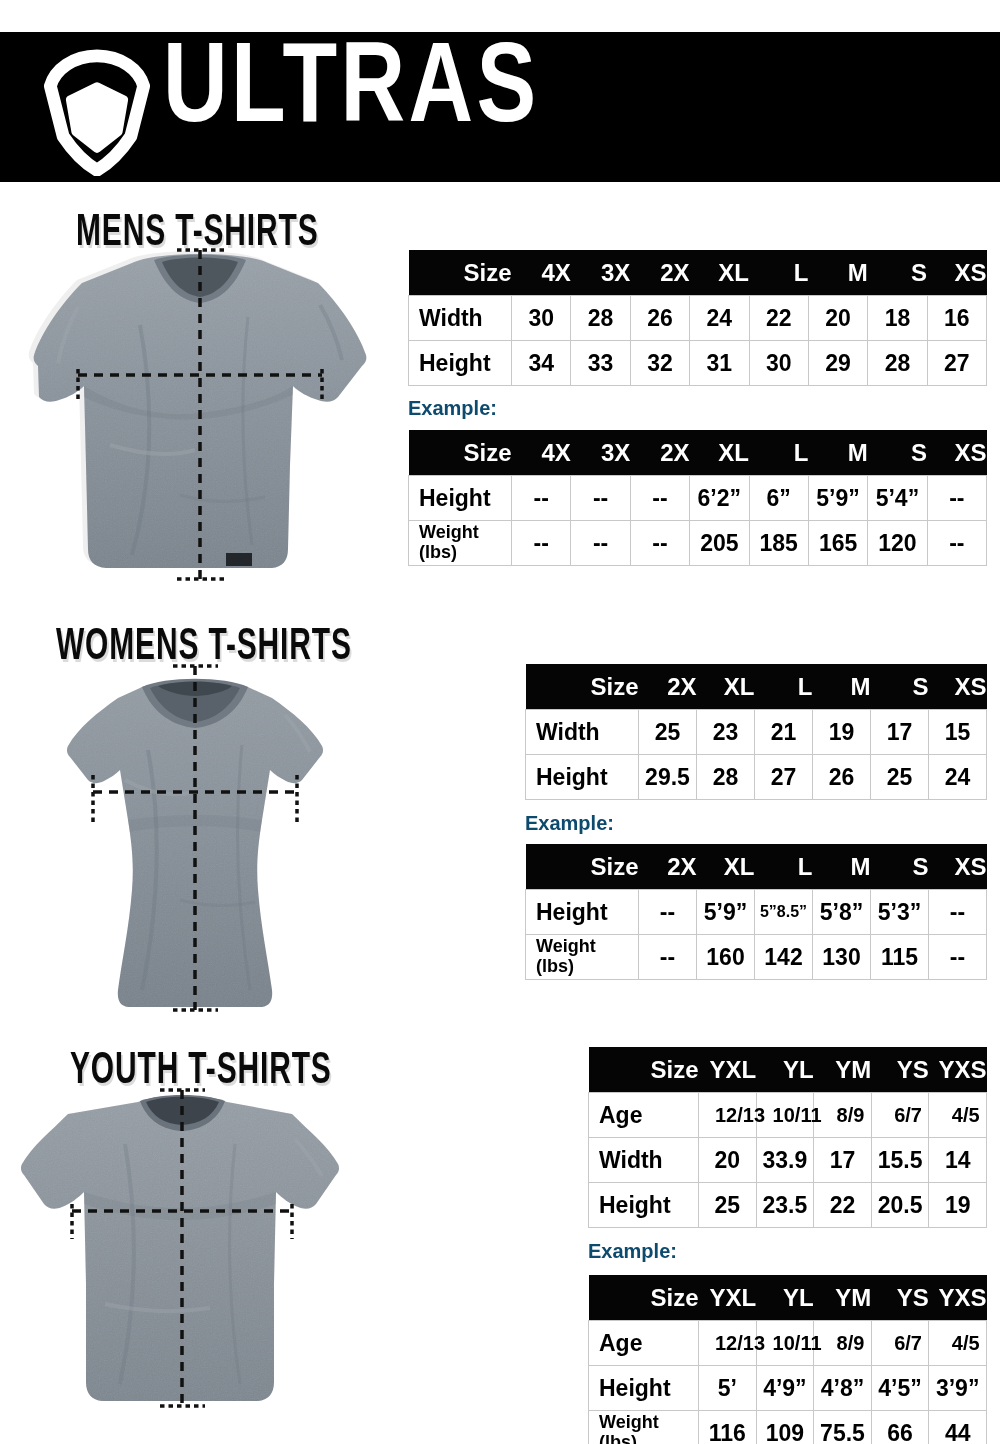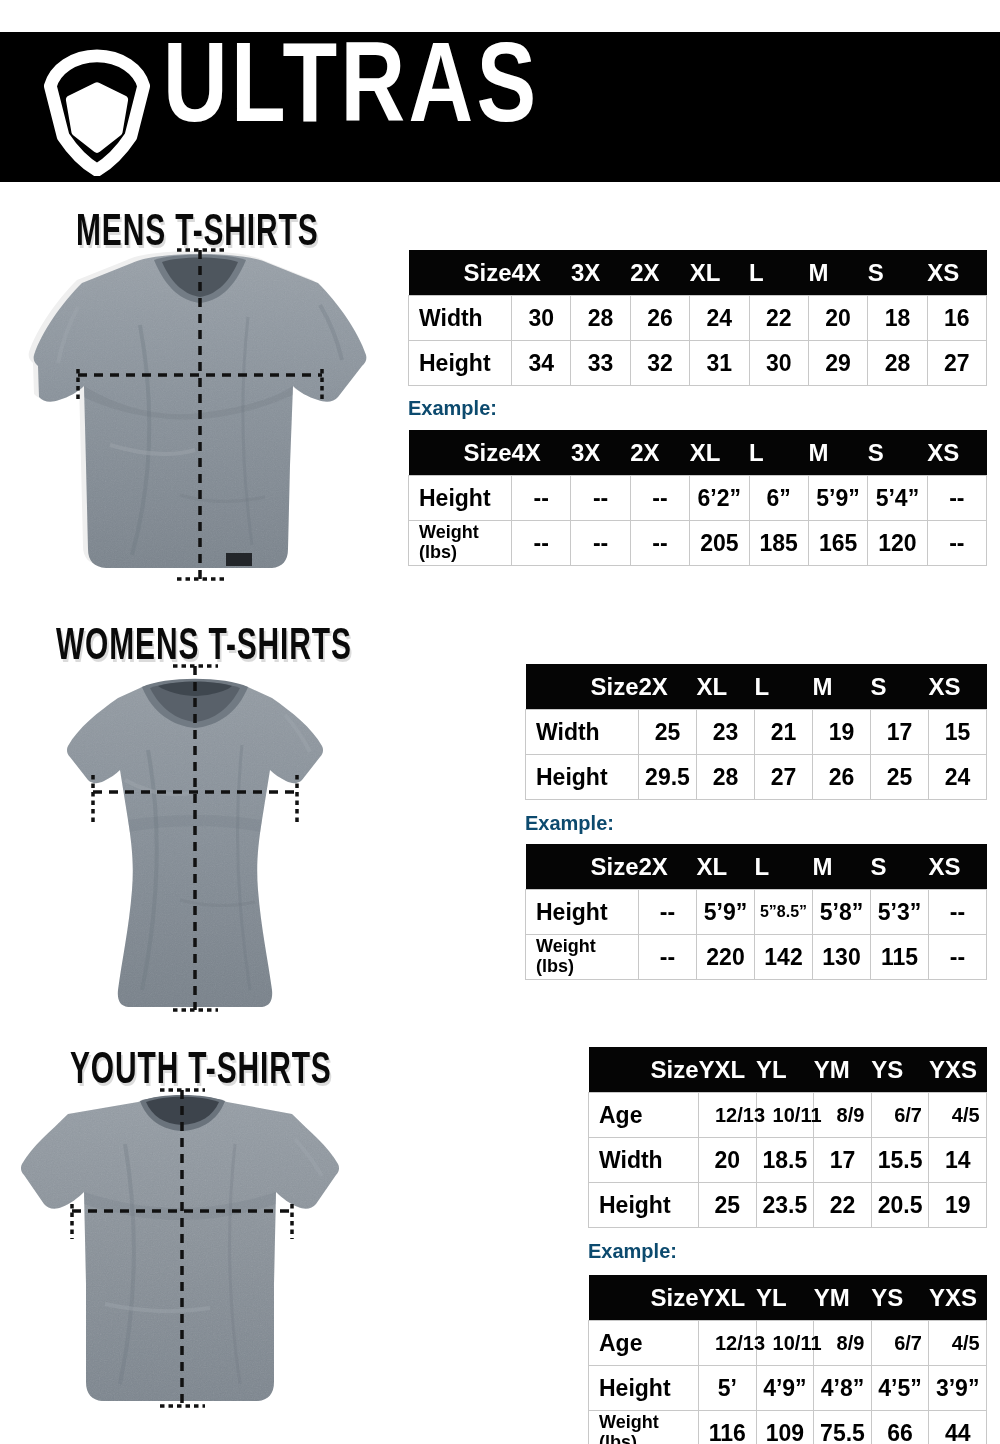--- a/index.html
+++ b/index.html
@@ -36,21 +36,21 @@
   #youth-t1{left:588px;top:1015px;width:399px;--labelw:110px;}
   #youth-t2{left:588px;top:1243px;width:399px;--labelw:110px;}
 
   .example{position:absolute;font-weight:bold;font-size:20px;color:#0c4a6e;}
   #mens-ex{left:408px;top:365px;}
   #womens-ex{left:525px;top:780px;}
   #youth-ex{left:588px;top:1208px;}
 
   table.size-table{border-collapse:collapse;width:100%;table-layout:fixed;}
   .size-table th{background:#050505;color:#fff;font-weight:bold;font-size:24px;height:45px;
-                 text-align:left;border:0;padding:0;}
+                 text-align:right;border:0;padding:0;}
   .size-table th.th-label{text-align:right;padding-left:14px;}
   .size-table td{background:#fff;color:#000;font-weight:bold;font-size:23px;height:44px;
                  text-align:center;border:1px solid #c8c8c8;padding:0;}
   .size-table td.row-label{text-align:left;padding-left:10px;}
   .size-table td.lbl-small{font-size:18px;line-height:1.1;padding-right:4px;}
   .size-table td.sz-s{font-size:20px;padding-left:16px;}
   .size-table td.sz-xs{font-size:16px;}
 </style>
 </head>
 <body>
@@ -395,21 +395,21 @@
             <td>--</td>
             <td>5’9”</td>
             <td class="sz-xs">5”8.5”</td>
             <td>5’8”</td>
             <td>5’3”</td>
             <td>--</td>
           </tr>
           <tr>
             <td class="row-label lbl-small">Weight (lbs)</td>
             <td>--</td>
-            <td>220</td>
+            <td>160</td>
             <td>142</td>
             <td>130</td>
             <td>115</td>
             <td>--</td>
           </tr>
         </tbody>
       </table>
     </div>
 
   <div class="tbl-wrap" id="youth-t1">
@@ -437,21 +437,21 @@
             <td class="row-label">Age</td>
             <td class="sz-s">12/13</td>
             <td class="sz-s">10/11</td>
             <td class="sz-s">8/9</td>
             <td class="sz-s">6/7</td>
             <td class="sz-s">4/5</td>
           </tr>
           <tr>
             <td class="row-label">Width</td>
             <td>20</td>
-            <td>18.5</td>
+            <td>33.9</td>
             <td>17</td>
             <td>15.5</td>
             <td>14</td>
           </tr>
           <tr>
             <td class="row-label">Height</td>
             <td>25</td>
             <td>23.5</td>
             <td>22</td>
             <td>20.5</td>

